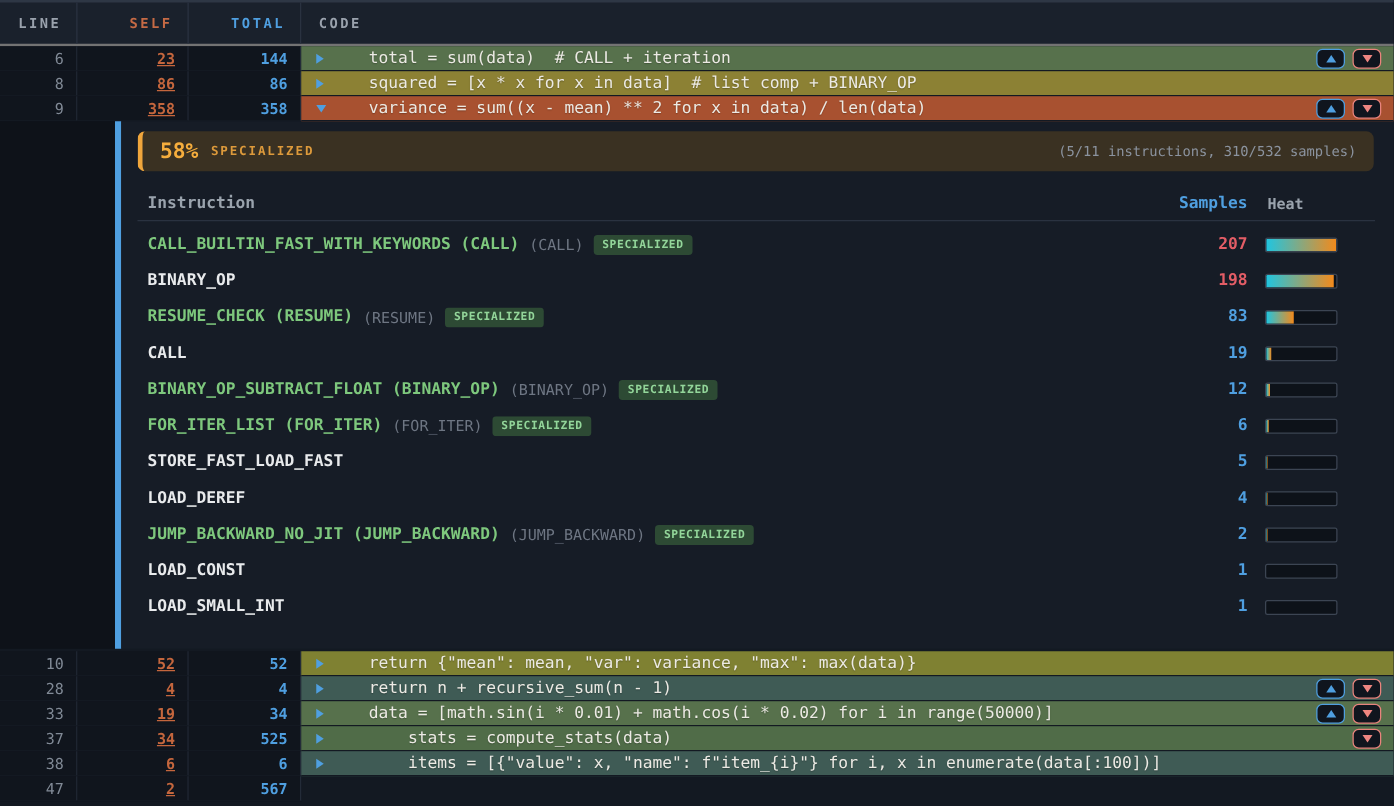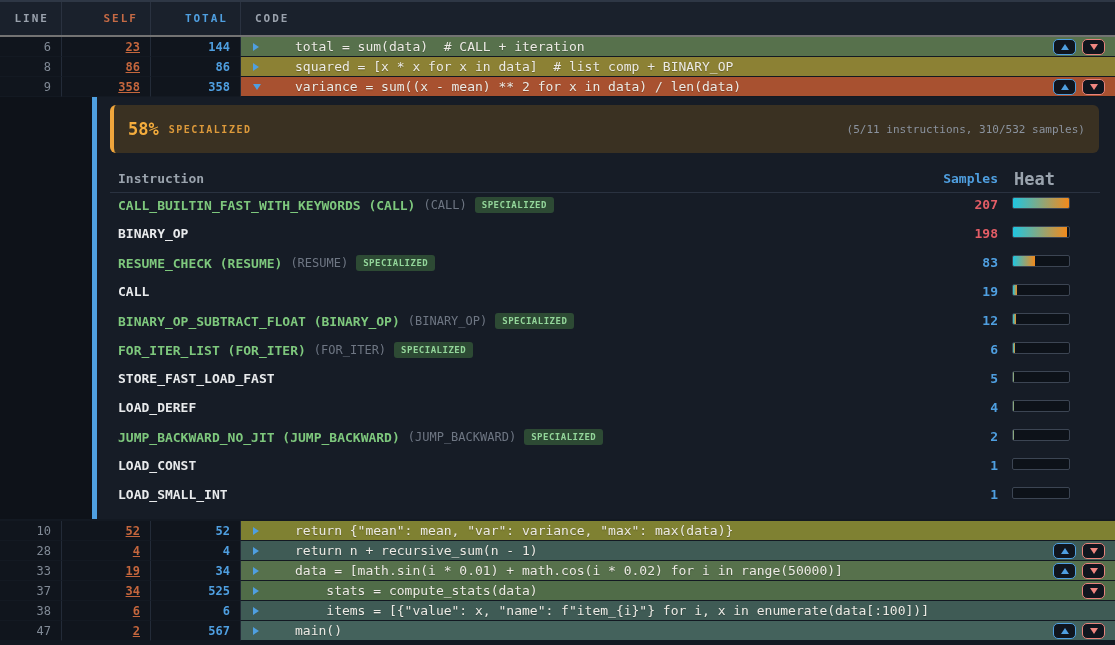--- a/index.html
+++ b/index.html
@@ -57,37 +57,37 @@
   .bg-teal   { background:#3f5b55; }
   .bg-green2 { background:#506c48; }
   .bg-teal2  { background:#44625c; }
 
   
   .panel-wrap { display:flex; height:422px; margin-bottom:2px; }
   .gutter { width:92px; background:#0e1219; }
   .vbar { width:5px; background:#4f9fe0; }
   .panel { flex:1; background:#161c26; overflow:hidden; }
 
-  .banner { margin:8px 16px 12px 13px; height:48px; background:#3a3122;
+  .banner { margin:8px 16px 12px 13px; height:32px; background:#3a3122;
             border-left:4px solid #f0a63c; border-radius:6px;
             display:flex; align-items:center; padding:0 14px; gap:10px; }
   .pct { font-size:17px; font-weight:bold; color:#f5ad3d; }
   .pct-label { font-size:10px; font-weight:bold; letter-spacing:1.5px; color:#dd9a3b; }
   .summary { margin-left:auto; font-size:11px; color:#8b939f; }
 
   .ihead { margin:0 15px 4px 13px; height:28px; display:flex; align-items:center;
            padding:0 30px 0 8px; border-bottom:1px solid #2a3240; }
   .ihead .h-instr { flex:1; font-size:13px; font-weight:bold; color:#9aa3ad; }
   .ihead .h-samples { width:80px; text-align:right; font-size:13px; font-weight:bold;
                       color:#4f9fe0; margin-right:14px; }
-  .ihead .h-heat { width:58px; font-size:17px; font-weight:bold; color:#9aa3ad;
+  .ihead .h-heat { width:58px; font-size:12px; font-weight:bold; color:#9aa3ad;
                    padding-left:2px; }
 
   .ilist { margin:0 15px 0 13px; }
-  .irow { display:flex; align-items:flex-start; height:29px; padding:0 30px 0 8px; }
+  .irow { display:flex; align-items:center; height:29px; padding:0 30px 0 8px; }
   .iname { flex:1; display:flex; align-items:center; gap:8px; white-space:nowrap; overflow:hidden; }
   .opname { font-size:13px; font-weight:bold; color:#7ec87d; }
   .opname.plain { color:#e8eaec; }
   .obase { font-size:12px; color:#6e7683; }
   .obadge { font-size:9px; font-weight:bold; letter-spacing:.5px; color:#93d69a;
             background:#2d4a34; border-radius:3px; padding:3px 7px; }
   .isamples { width:80px; text-align:right; font-size:13px; font-weight:bold;
               color:#4f9fe0; margin-right:14px; }
   .isamples.red { color:#e35d66; }
   .iheat { width:58px; height:12px; border:1px solid #3c4553; border-radius:2px;
@@ -356,26 +356,14 @@
     <div class="cell codecell bg-teal">
       <span class="tri collapsed"></span>
       <span class="codetext">    items = [{"value": x, "name": f"item_{i}"} for i, x in enumerate(data[:100])]</span>
 
     </div>
   </div>
     <div class="crow">
     <div class="cell line">47</div>
     <div class="cell self">2</div>
     <div class="cell total">567</div>
-    <div class="cell codecell bg-teal2">
-      <span class="tri collapsed"></span>
-      <span class="codetext">main()</span>
-      <span class="btns">
-        <span class="navbtn up">
-            <span class="tri-up"></span>
-          </span>
-        <span class="navbtn down">
-            <span class="tri-down"></span>
-          </span>
-      </span>
-    </div>
   </div>
   </div>
 
 </body></html>

